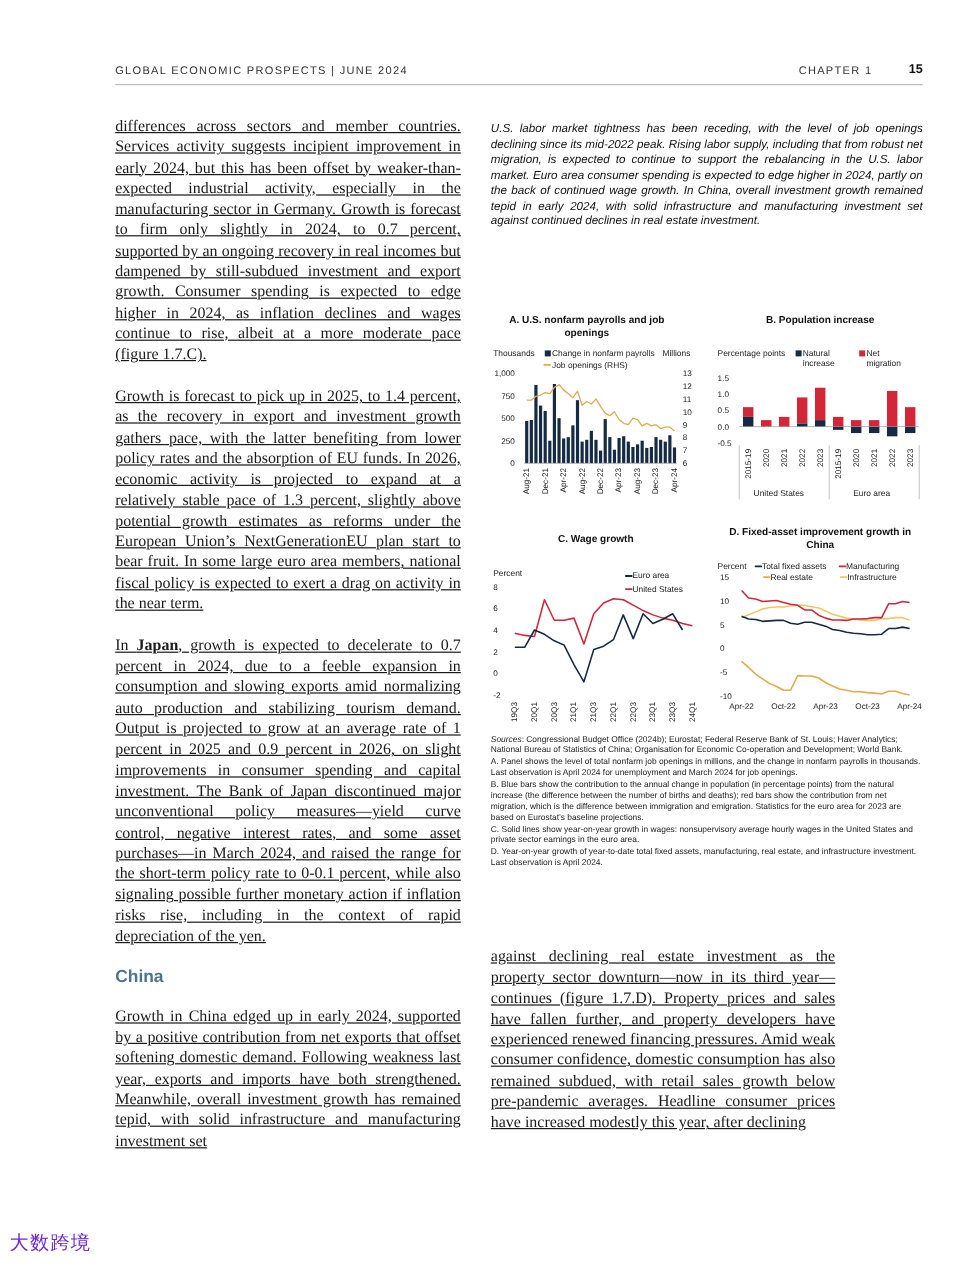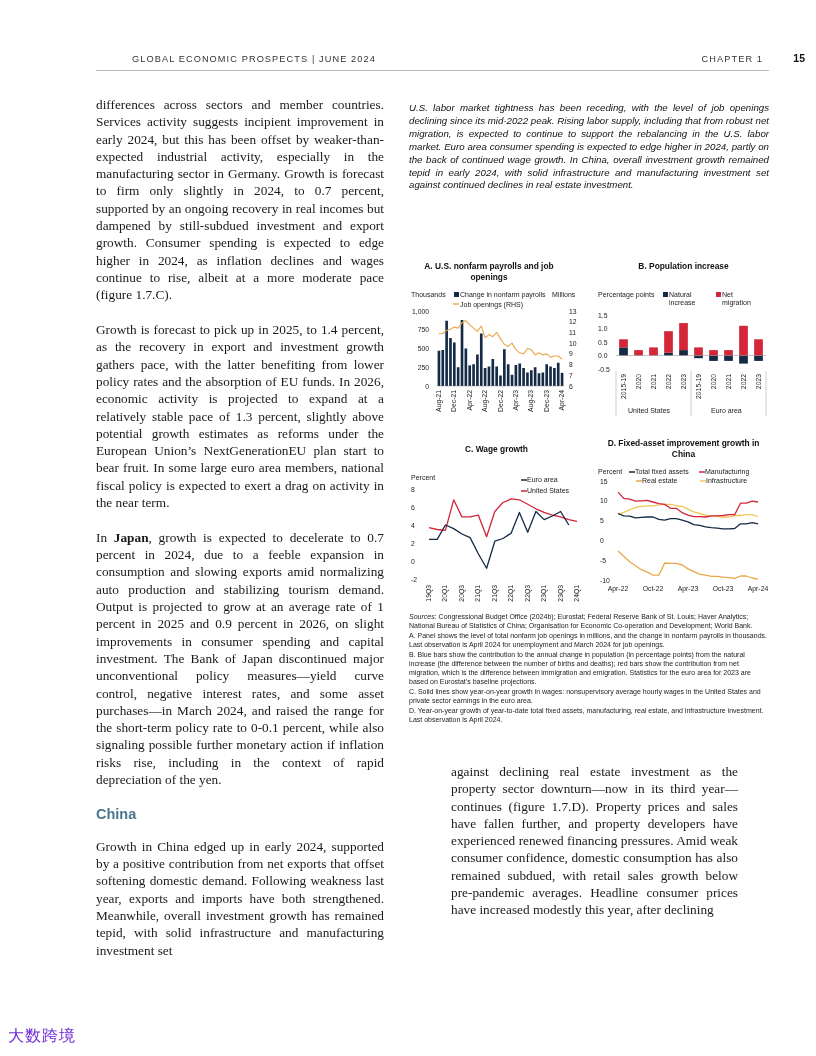--- a/index.html
+++ b/index.html
@@ -1,30 +1,30 @@
 <!DOCTYPE html>
 <html><head>
 <meta charset="utf-8">
 <style>
   * { box-sizing: border-box; margin: 0; padding: 0; }
   html, body { width: 816px; height: 1056px; background: #ffffff; overflow: hidden; }
   body { position: relative; font-family: "Liberation Serif", serif; color: #1a1a1a; }
 
   .running-header { position: absolute; left: 96px; top: 52px; width: 673px; height: 18px;
-    font-family: "Liberation Sans", sans-serif; font-size: 9.2px; letter-spacing: 1.1px; color: #333; margin-left: 36px; }
+    font-family: "Liberation Sans", sans-serif; font-size: 9.2px; letter-spacing: 1.1px; color: #333; }
   .running-header .left { position: absolute; left: 0; top: 2px; }
   .running-header .chap { position: absolute; right: 42px; top: 2px; }
   .running-header .pnum { position: absolute; right: 0; top: 0px; font-weight: bold; font-size: 10.5px; letter-spacing: 0; color: #111; }
   .header-rule { position: absolute; left: 96px; top: 70px; width: 673px; height: 1px; background: #bbbbbb; }
 
   .col-left { position: absolute; left: 96px; top: 96px; width: 288px; }
-  .body-p { font-size: 13.3px; line-height: 17.3px; text-align: justify; margin-bottom: 17.5px; }
+  .body-p { font-size: 13.3px; line-height: 17.3px; text-align: justify; margin-bottom: 17.5px; text-decoration: underline; }
   .section-head { font-family: "Liberation Sans", sans-serif; font-size: 14.5px; color: #4a7590; margin: 2px 0 16px 0; }
 
-  .col-right-text { position: absolute; left: 409px; top: 763px; width: 287px; margin-left: 42px; }
+  .col-right-text { position: absolute; left: 409px; top: 788px; width: 287px; }
 
   .figure { position: absolute; left: 409px; top: 94px; width: 360px; }
   .fig-title { font-family: "Liberation Sans", sans-serif; font-size: 12.6px; font-weight: bold; line-height: 16px; color: #111; }
   .fig-title .num { color: #4f86a8; }
   .fig-sub { font-family: "Liberation Sans", sans-serif; font-style: italic; font-size: 9.7px; line-height: 12.9px; text-align: justify; margin-top: 8px; color: #111; }
 
   .panel { position: absolute; }
   .panel-title { font-family: "Liberation Sans", sans-serif; font-weight: bold; font-size: 8.4px; line-height: 10.5px; color: #111; text-align: center; }
   .panel svg text { font-family: "Liberation Sans", sans-serif; }
 

